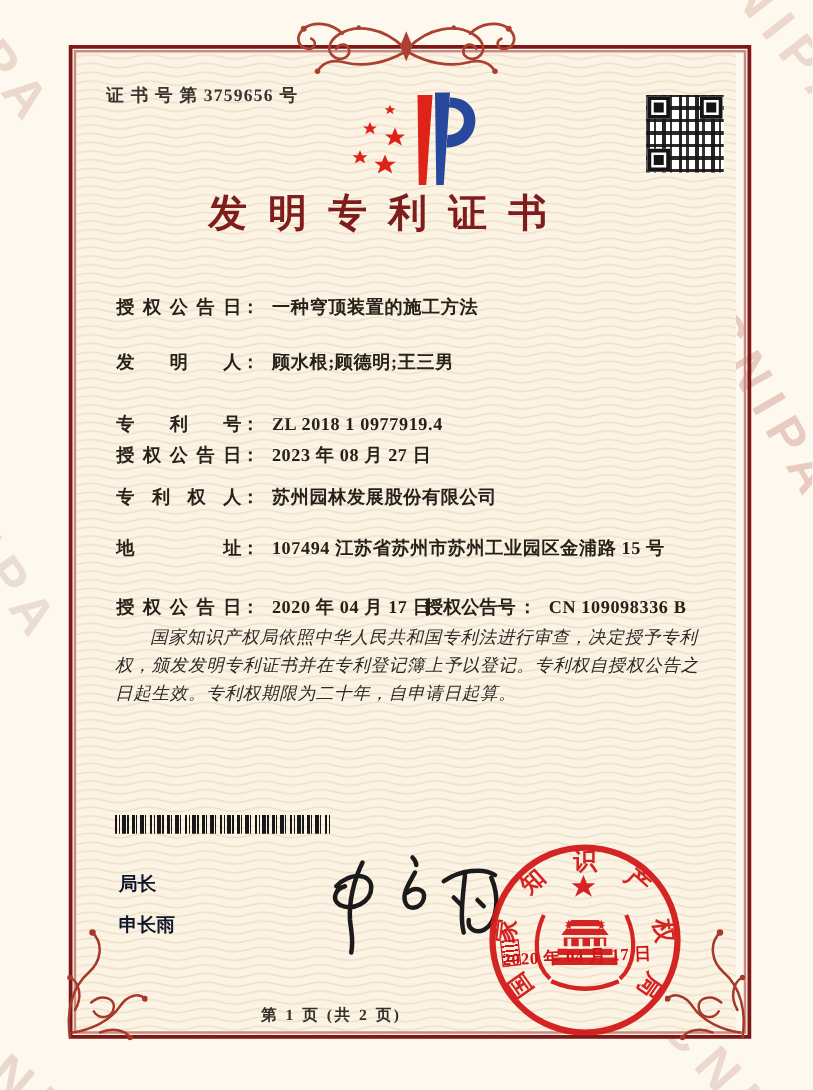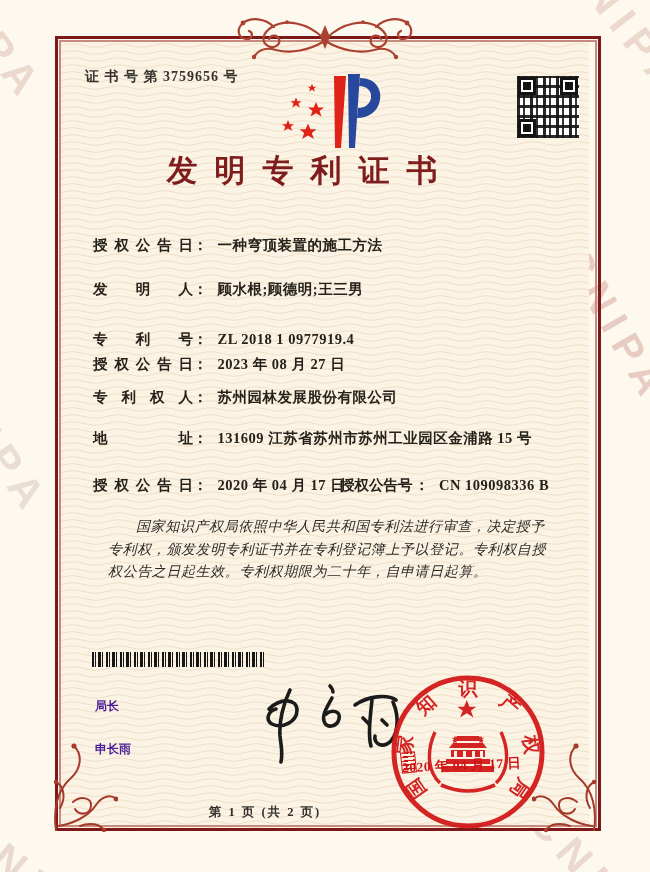--- a/index.html
+++ b/index.html
@@ -56,34 +56,34 @@
   .flabel{display:inline-block;width:100px;text-align:justify;text-align-last:justify;vertical-align:top;}
   .colon{display:inline-block;margin-right:10px;}
   .fvalue{letter-spacing:.5px;}
   .pair2{position:absolute;left:247px;top:0;white-space:nowrap;}
   .pair2 .flabel2{margin-right:2px;}
   
   .body-text{
     position:absolute;left:92px;top:500px;width:474px;
     font-size:14px;line-height:22.5px;color:#2c2a26;font-style:italic;letter-spacing:.6px;
   }
-  .body-text p{margin:16px;text-indent:2em;}
+  .body-text p{margin:0;text-indent:2em;}
   
   .barcode{
     position:absolute;left:92px;top:652px;width:173px;height:15px;
     background:repeating-linear-gradient(90deg,
       #161616 0 2px,transparent 2px 3px,
       #161616 3px 4px,transparent 4px 6px,
       #161616 6px 9px,transparent 9px 10px,
       #161616 10px 11px,transparent 11px 14px);
   }
   
-  .officer{position:absolute;left:95px;top:698px;font-size:12px;font-weight:600;color:#4c1d95;
+  .officer{position:absolute;left:95px;top:698px;font-size:15px;font-weight:600;color:#0f172a;
     font-family:"Liberation Sans","DejaVu Sans",sans-serif;}
-  .officer .name{margin-top:26px;}
+  .officer .name{margin-top:14px;}
   .signature{position:absolute;left:252px;top:678px;width:156px;height:92px;}
   
   .seal{position:absolute;left:388px;top:670px;width:160px;height:164px;opacity:.95;}
   .seal-date{
     position:absolute;left:402px;top:756px;width:150px;font-size:13.5px;font-weight:bold;
     color:#ce1515;letter-spacing:.5px;transform:rotate(-2.5deg);white-space:nowrap;
   }
   .seal-box{
     position:absolute;left:401px;top:752px;width:13px;height:19px;border:1.6px solid #ce1515;
     transform:rotate(-6deg);
@@ -214,21 +214,21 @@
     <div class="frow r2">
       <span class="flabel">专利号</span><span class="colon">：</span><span class="fvalue">ZL 2018 1 0977919.4</span>
     </div>
     <div class="frow r3">
       <span class="flabel">授权公告日</span><span class="colon">：</span><span class="fvalue">2023 年 08 月 27 日</span>
     </div>
     <div class="frow r4">
       <span class="flabel">专利权人</span><span class="colon">：</span><span class="fvalue">苏州园林发展股份有限公司</span>
     </div>
     <div class="frow r5">
-      <span class="flabel">地址</span><span class="colon">：</span><span class="fvalue">131609 江苏省苏州市苏州工业园区金浦路 15 号</span>
+      <span class="flabel">地址</span><span class="colon">：</span><span class="fvalue">107494 江苏省苏州市苏州工业园区金浦路 15 号</span>
     </div>
     <div class="frow r6">
       <span class="flabel">授权公告日</span><span class="colon">：</span><span class="fvalue">2020 年 04 月 17 日</span>
       <span class="pair2">
         <span class="flabel2">授权公告号</span><span class="colon">：</span><span class="fvalue">CN 109098336 B</span>
       </span>
     </div>
   </div>
 
   <div class="body-text">

